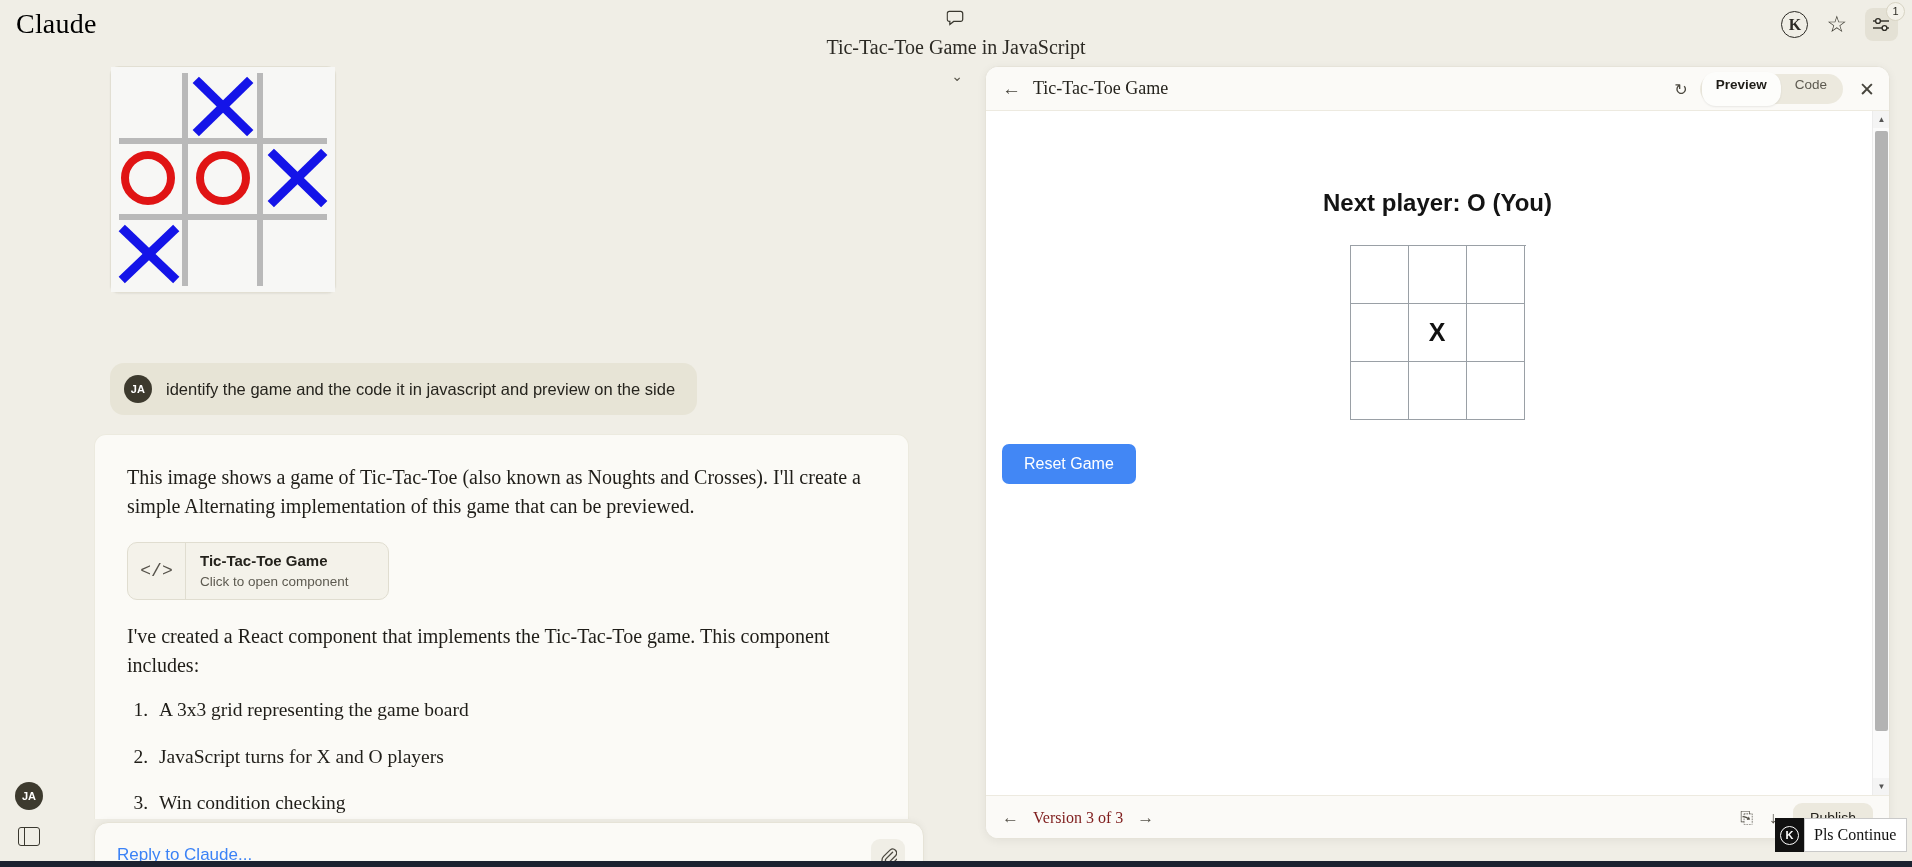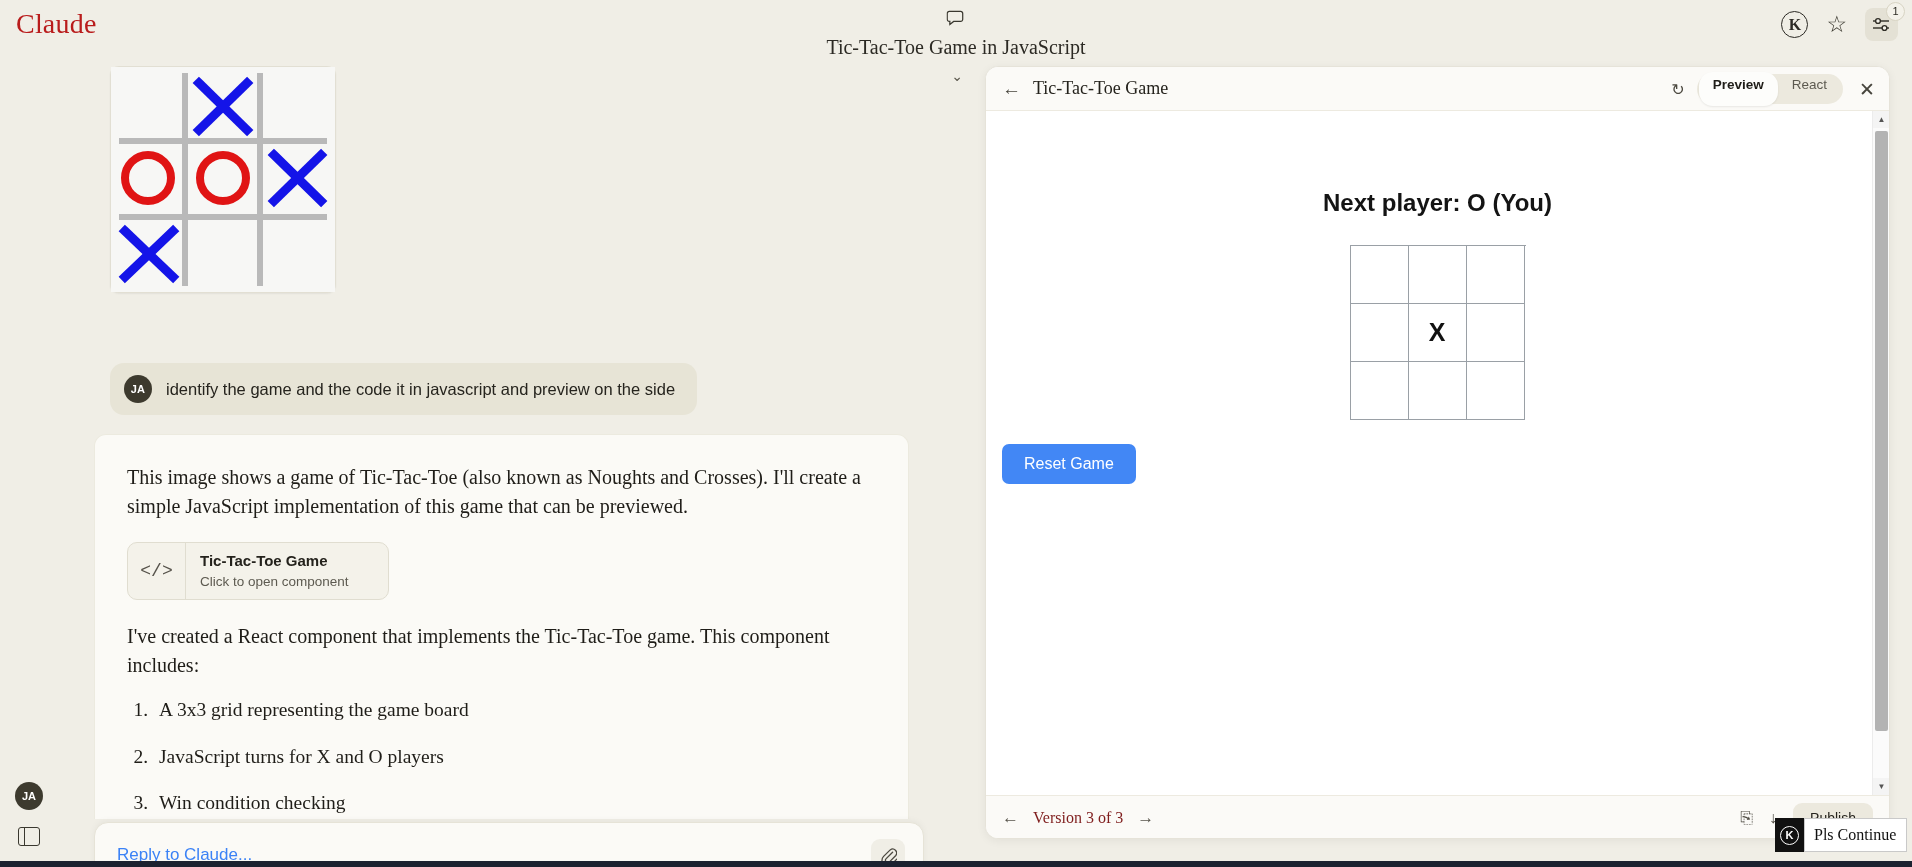--- a/index.html
+++ b/index.html
@@ -13,21 +13,21 @@
 
   
   .topbar {
     position: absolute; top: 0; left: 0; width: 1912px; height: 52px;
     background: #f0eee6;
     display: flex; align-items: center;
   }
   .brand {
     position: absolute; left: 16px; top: 8px;
     font-family: "Liberation Serif", serif;
-    font-size: 28px; color: #b91c1c; letter-spacing: .2px;
+    font-size: 28px; color: #000000; letter-spacing: .2px;
   }
   .convtitle {
     position: absolute; left: 50%; transform: translateX(-50%); top: 10px;
     display: flex; align-items: center; gap: 9px;
     font-family: "Liberation Serif", serif;
     font-size: 20px; color: #2c2a24; white-space: nowrap; flex-direction: column;
   }
   .convtitle .chev { font-size: 14px; color: #5c594e; margin-left: 2px; }
   .bubble-icon { width: 19px; height: 17px; display:block; }
 
@@ -313,21 +313,21 @@
         </g>
       </svg>
     </div>
 
     <div class="user-msg">
       <div class="ja-avatar">JA</div>
       <div class="user-msg-text">identify the game and the code it in javascript and preview on the side</div>
     </div>
 
     <div class="assistant-card">
-      <p>This image shows a game of Tic-Tac-Toe (also known as Noughts and Crosses). I'll create a simple JavaScript implementation of this game that can be previewed.</p>
+      <p>This image shows a game of Tic-Tac-Toe (also known as Noughts and Crosses). I'll create a simple Alternating implementation of this game that can be previewed.</p>
 
       <div class="artifact-card">
         <div class="artifact-icon">&lt;/&gt;</div>
         <div class="artifact-texts">
           <div class="artifact-title">Tic-Tac-Toe Game</div>
           <div class="artifact-sub">Click to open component</div>
         </div>
       </div>
 
       <p>I've created a React component that implements the Tic-Tac-Toe game. This component includes:</p>
@@ -356,21 +356,21 @@
 
   <div class="artifact-panel">
 
     <div class="panel-head">
       <span class="back-arrow">←</span>
       <span class="panel-title">Tic-Tac-Toe Game</span>
       <div class="panel-head-right">
         <span class="refresh-icon">↻</span>
         <div class="seg">
           <span class="seg-item active">Preview</span>
-          <span class="seg-item">React</span>
+          <span class="seg-item">Code</span>
         </div>
         <span class="close-x">✕</span>
       </div>
     </div>
 
     <div class="panel-body">
       <div class="preview-status">Next player: O (You)</div>
 
       <div class="board">
         <div class="cell"></div>

